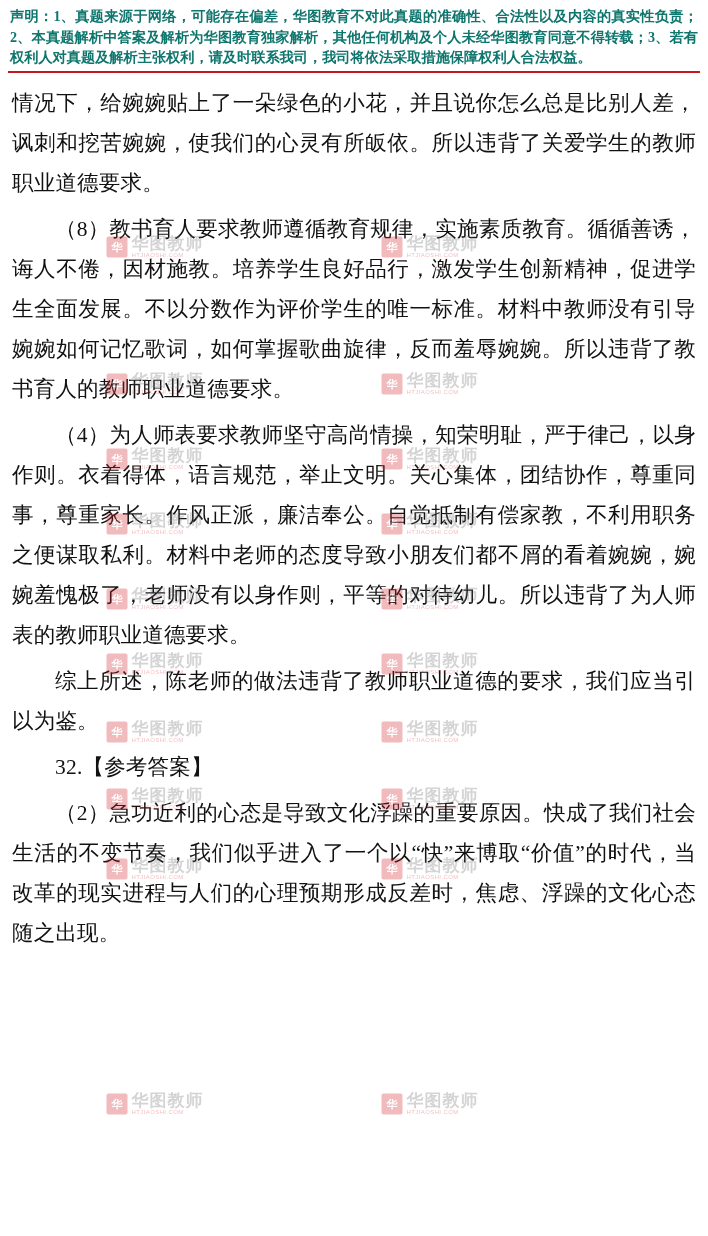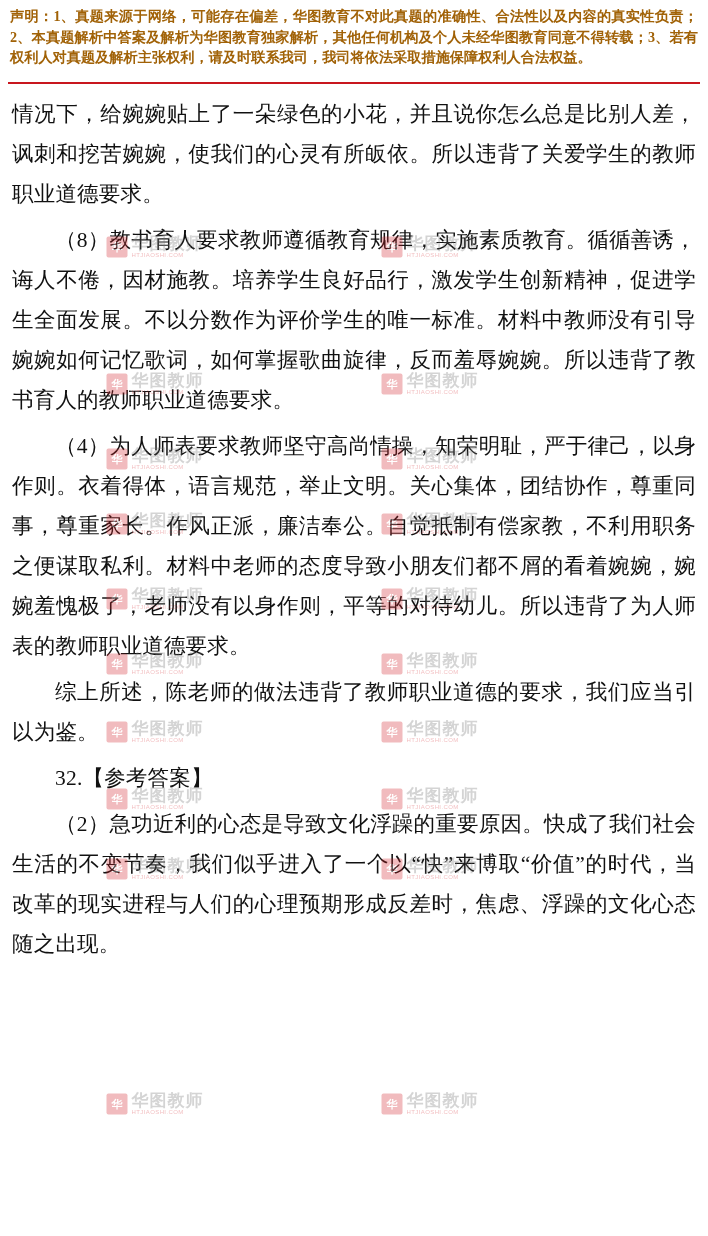--- a/index.html
+++ b/index.html
@@ -18,22 +18,22 @@
     position: relative;
     width: 708px;
     height: 1236px;
     background: #fff;
     box-sizing: border-box;
   }
   
   .disclaimer {
     position: relative;
     margin: 4px 8px 0 8px;
-    padding: 2px 2px 14px 2px;
-    color: #a16207;
+    padding: 2px 2px 3px 2px;
+    color: #0f766e;
     font-size: 14.2px;
     line-height: 1.45;
     font-weight: bold;
     text-align: justify;
     letter-spacing: 0px;
     border-bottom: 2px solid #c8161e;
   }
   .disclaimer .dlabel {
     font-weight: bold;
   }

